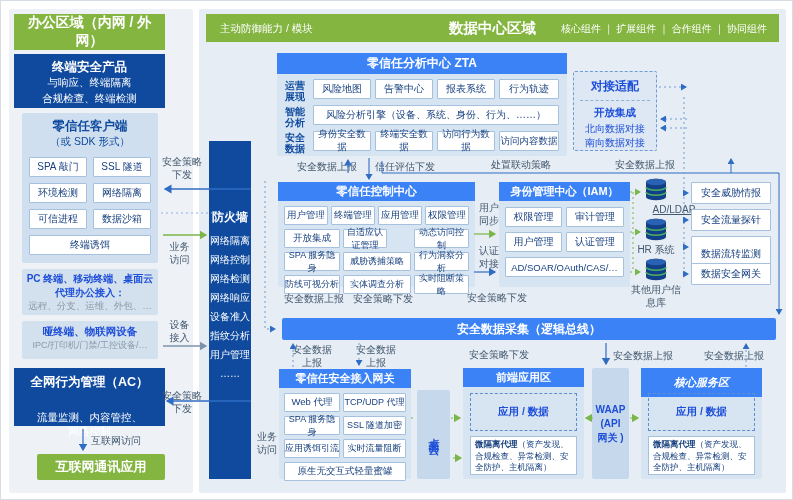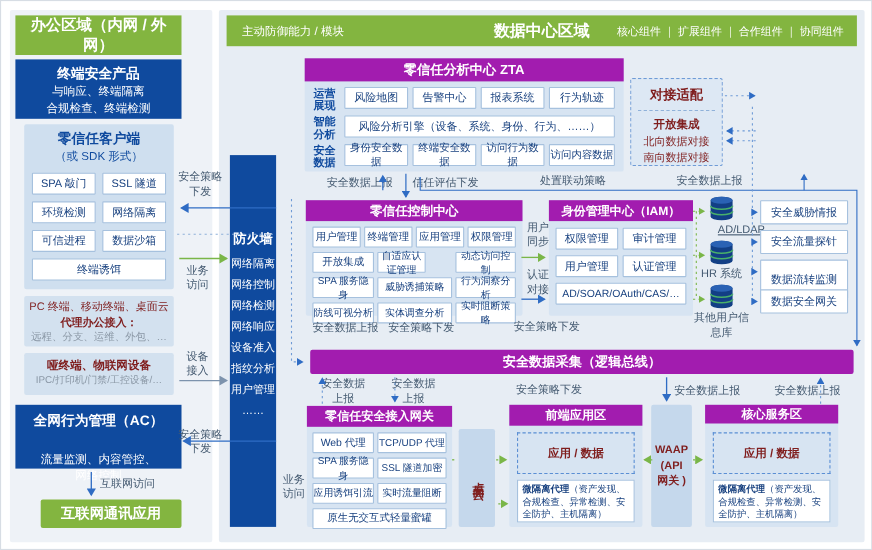--- a/index.html
+++ b/index.html
@@ -6,24 +6,24 @@
   *{box-sizing:border-box;}
   body{font-family:"Liberation Sans","DejaVu Sans",sans-serif;}
   .canvas{position:relative;width:793px;height:500px;background:#fff;border:1px solid #d7dde4;overflow:hidden;}
   .abs{position:absolute;}
   .panel-bg{background:#eef2f7;border-radius:2px;}
   .dc-bg{background:#e7edf4;border-radius:2px;}
   .green{background:#83b540;color:#fff;}
   .navy{background:#0f4a9e;color:#fff;}
   .ltpanel{background:#cfdfef;border-radius:2px;}
   .wbox{background:#fff;border:1px solid #a6c1de;color:#17407f;display:flex;align-items:center;justify-content:center;text-align:center;border-radius:1px;}
-  .hdr{background:#a21caf;color:#fff;font-weight:bold;display:flex;align-items:center;justify-content:center;}
+  .hdr{background:#3b82f6;color:#fff;font-weight:bold;display:flex;align-items:center;justify-content:center;}
   .lbl{color:#42586f;font-size:10px;line-height:12.5px;text-align:center;}
   .bluetxt{color:#0f4a9e;}
-  .navytxt{color:#7f1d1d;}
+  .navytxt{color:#1d4ed8;}
   .graytxt{color:#8b98a6;}
   .flexc{display:flex;align-items:center;justify-content:center;text-align:center;}
   .vert{writing-mode:vertical-rl;letter-spacing:4px;}
   svg.overlay{position:absolute;left:0;top:0;pointer-events:none;}
 </style>
 </head>
 <body>
 
 <div class="canvas">
 
@@ -50,21 +50,21 @@
     <div class="abs wbox" style="left:7px;top:44px;width:58px;height:20px;font-size:10px;">SPA 敲门</div>
     <div class="abs wbox" style="left:71px;top:44px;width:58px;height:20px;font-size:10px;">SSL 隧道</div>
     <div class="abs wbox" style="left:7px;top:70px;width:58px;height:20px;font-size:10px;">环境检测</div>
     <div class="abs wbox" style="left:71px;top:70px;width:58px;height:20px;font-size:10px;">网络隔离</div>
     <div class="abs wbox" style="left:7px;top:96px;width:58px;height:20px;font-size:10px;">可信进程</div>
     <div class="abs wbox" style="left:71px;top:96px;width:58px;height:20px;font-size:10px;">数据沙箱</div>
     <div class="abs wbox" style="left:7px;top:122px;width:122px;height:20px;font-size:10px;">终端诱饵</div>
   </div>
 
   <div class="abs" style="left:21px;top:268px;width:136px;height:46px;background:#d3e1ef;border-radius:2px;text-align:center;padding-top:3px;">
-    <div class="navytxt" style="font-size:10px;font-weight:normal;">PC 终端、移动终端、桌面云</div>
+    <div class="navytxt" style="font-size:10px;font-weight:bold;">PC 终端、移动终端、桌面云</div>
     <div class="navytxt" style="font-size:10px;font-weight:bold;">代理办公接入：</div>
     <div class="graytxt" style="font-size:9.5px;">远程、分支、运维、外包、…</div>
   </div>
 
   <div class="abs" style="left:21px;top:320px;width:136px;height:38px;background:#d3e1ef;border-radius:2px;text-align:center;padding-top:4px;">
     <div class="navytxt" style="font-size:10.5px;font-weight:bold;">哑终端、物联网设备</div>
     <div class="graytxt" style="font-size:9px;">IPC/打印机/门禁/工控设备/…</div>
   </div>
 
   <div class="abs navy" style="left:13px;top:367px;width:151px;height:58px;text-align:center;padding-top:6px;">
@@ -215,21 +215,21 @@
 
   <div class="abs flexc" style="left:591px;top:367px;width:37px;height:111px;background:#c5d8ec;border-radius:2px;">
     <div class="navytxt" style="font-size:10px;font-weight:bold;text-align:center;line-height:14px;">
       <div>WAAP</div>
       <div>(API</div>
       <div>网关 )</div>
     </div>
   </div>
 
   <div class="abs" style="left:640px;top:367px;width:121px;height:111px;background:#d7e4f2;border-radius:2px;">
-    <div class="hdr" style="height:17px;font-size:11px;">核心服务区</div>
+    <div class="hdr" style="height:29px;font-size:11px;font-style:italic;">核心服务区</div>
     <div class="abs flexc navytxt" style="left:7px;top:25px;width:107px;height:38px;border:1px dashed #5b8fd4;font-size:10.5px;font-weight:bold;">应用 / 数据</div>
     <div class="abs" style="left:7px;top:68px;width:107px;height:39px;background:#fff;border:1px solid #a6c1de;font-size:8.5px;line-height:11.5px;color:#17407f;padding:2px 4px;">
       <b>微隔离代理</b><span>（资产发现、合规检查、异常检测、安全防护、主机隔离）</span>
     </div>
   </div>
 
   <div class="abs lbl" style="left:158px;top:155px;width:46px;">安全策略下发</div>
   <div class="abs lbl" style="left:167px;top:240px;width:23px;">业务访问</div>
   <div class="abs lbl" style="left:167px;top:318px;width:23px;">设备接入</div>
   <div class="abs lbl" style="left:157px;top:389px;width:48px;">安全策略下发</div>

